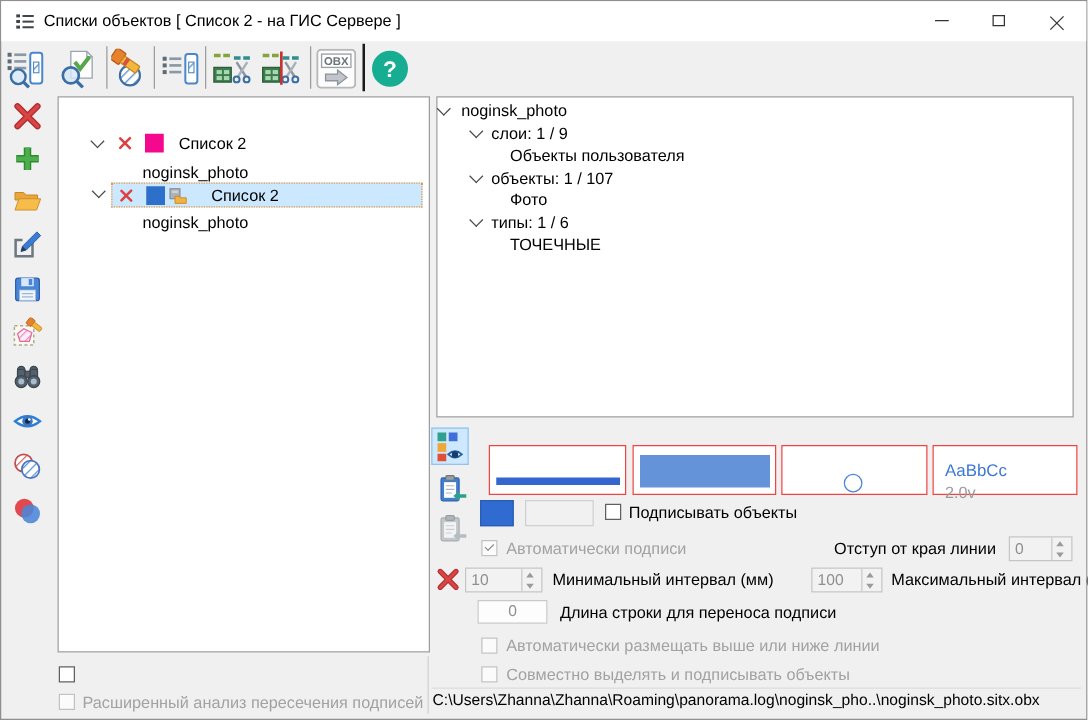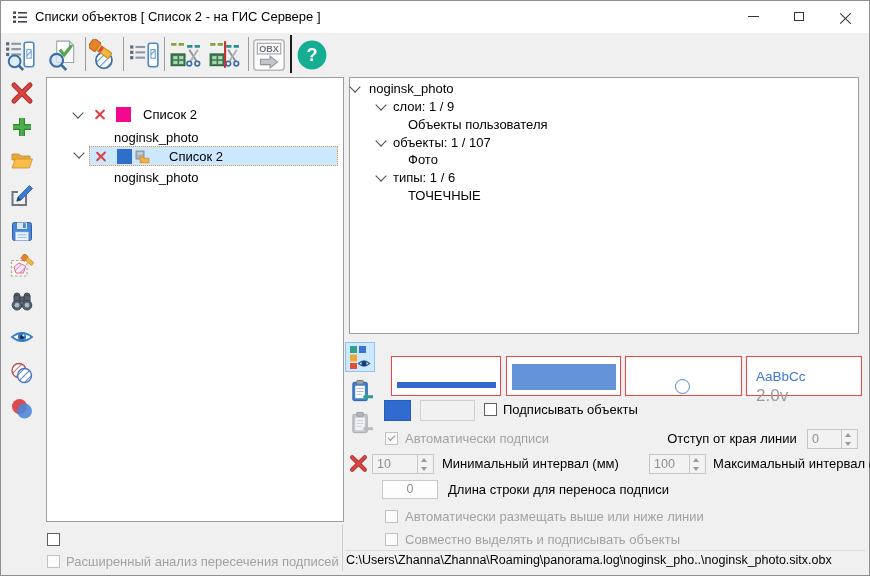--- a/index.html
+++ b/index.html
@@ -395,21 +395,21 @@
     <div style="position:absolute;left:5px;right:4px;top:25px;height:6px;background:#3566cf"></div>
   </div>
   <div class="sample-box" style="left:505px;width:115px">
     <div style="position:absolute;left:5px;right:4px;top:7px;bottom:5px;background:#6593da"></div>
   </div>
   <div class="sample-box" style="left:624px;width:117px">
     <div style="position:absolute;left:49px;top:22px;width:15px;height:15px;border:1.6px solid #4a86d8;border-radius:50%;box-sizing:border-box"></div>
   </div>
   <div class="sample-box" style="left:745px;width:116px">
     <div style="position:absolute;left:9px;top:12px;font-size:13.5px;color:#3b78d4">AaBbCc</div>
-    <div style="position:absolute;left:9px;top:29px;font-size:17px;color:#9b9b9b">2.0v</div>
+    <div style="position:absolute;left:9px;top:29px;font-size:13px;color:#9b9b9b">2.0v</div>
   </div>
 
   <div class="abs" style="left:383px;top:399px;width:27px;height:21px;background:#2f6bd0;border:1px solid #2a5cb4;box-sizing:border-box"></div>
   <div class="abs" style="left:419px;top:399px;width:55px;height:21px;background:#f1f1f1;border:1px solid #d0d0d0;box-sizing:border-box"></div>
   <span class="cb" style="left:483px;top:402px"></span>
   <span class="lbl" style="left:502px;top:401px">Подписывать объекты</span>
 
   <span class="cb dis checked" style="left:384px;top:431px"></span>
   <span class="lbl dis" style="left:404px;top:430px">Автоматически подписи</span>
   <span class="lbl" style="left:660px;top:430px;width:142px;text-align:center">Отступ от края линии</span>

